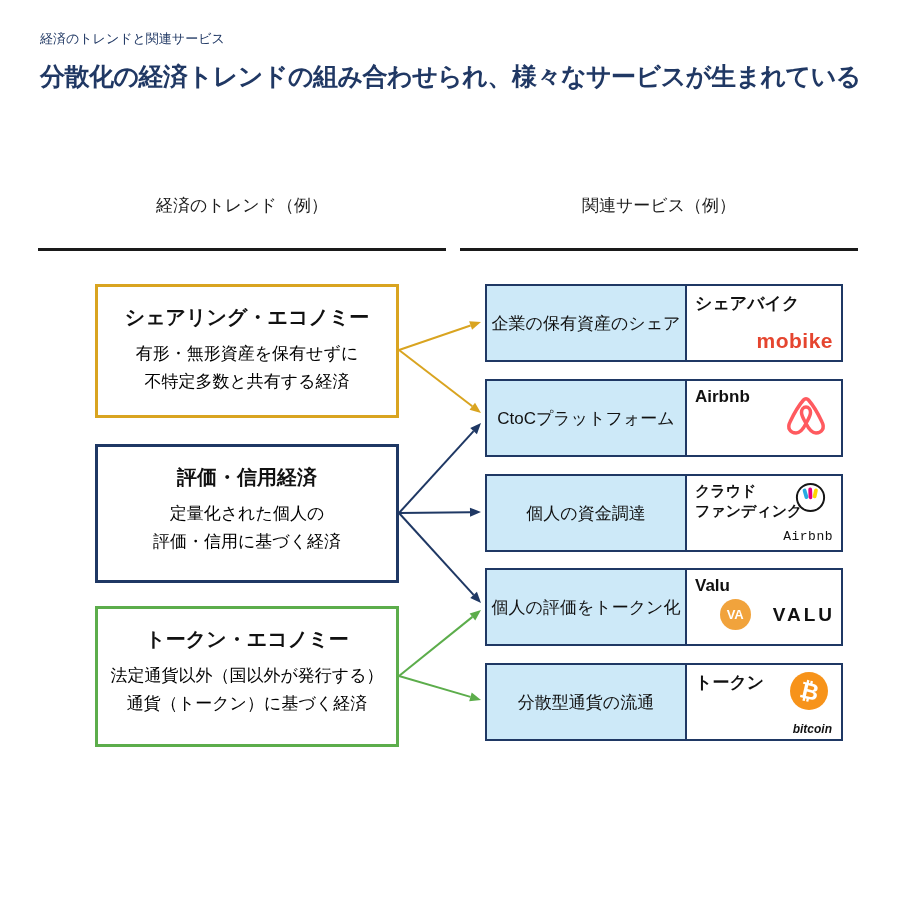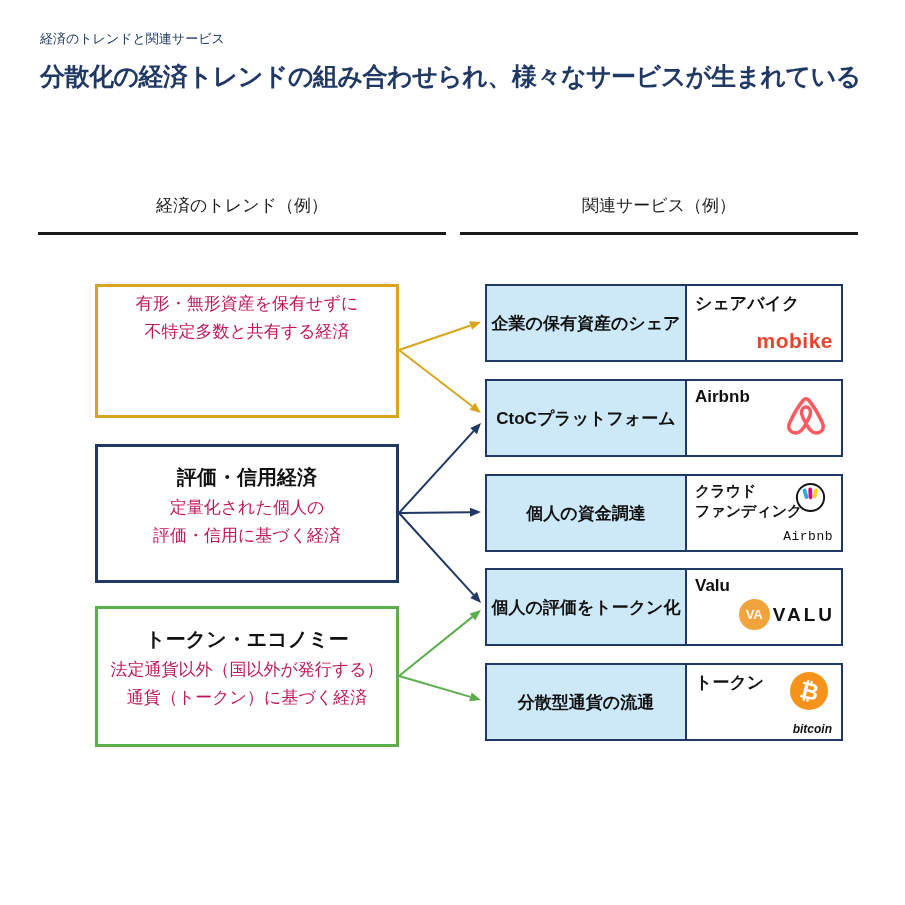--- a/index.html
+++ b/index.html
@@ -3,44 +3,44 @@
 <meta charset="utf-8">
 <style>
   * { margin:0; padding:0; box-sizing:border-box; }
   html,body { background:#ffffff; }
   body { font-family:"Liberation Sans","DejaVu Sans",sans-serif; }
   .slide { position:relative; width:905px; height:769px; background:#fff; overflow:hidden; }
 
   .eyebrow { position:absolute; left:40px; top:30px; font-size:13px; color:#203864; }
   .main-title { position:absolute; left:40px; top:60px; font-size:25px; font-weight:bold; color:#203864; white-space:nowrap; letter-spacing:-0.5px; }
 
-  .col-header { position:absolute; top:194px; text-align:center; font-size:17px; color:#1a1a1a; padding-bottom:15px; border-bottom:3px solid #1a1a1a; }
+  .col-header { position:absolute; top:194px; text-align:center; font-size:17px; color:#1a1a1a; padding-bottom:31px; border-bottom:3px solid #1a1a1a; }
   .col-header.left  { left:38px;  width:408px; }
   .col-header.right { left:460px; width:398px; }
 
   .trend-box { position:absolute; left:95px; width:304px; border:3px solid #888; background:#fff; text-align:center; }
   .trend-box.t0 { top:284px; height:134px; }
   .trend-box.t1 { top:444px; height:139px; }
   .trend-box.t2 { top:606px; height:141px; }
   .trend-title { font-size:20px; font-weight:bold; color:#111; margin-top:17px; }
-  .trend-desc  { font-size:17px; color:#be185d; line-height:28px; margin-top:3px; }
+  .trend-desc  { font-size:17px; color:#000000; line-height:28px; margin-top:9px; }
 
   .svc-row { position:absolute; left:485px; width:358px; height:78px; border:2px solid #1F3864; display:flex; background:#fff; }
   .svc-row.r0 { top:284px; } .svc-row.r1 { top:379px; } .svc-row.r2 { top:474px; }
   .svc-row.r3 { top:568px; } .svc-row.r4 { top:663px; }
-  .svc-label { flex:0 0 200px; background:#CDE9F8; border-right:2px solid #1F3864; display:flex; align-items:center; justify-content:center; font-size:17px; font-weight:bold; color:#111; text-align:center; padding:0 3px; }
+  .svc-label { flex:0 0 200px; background:#CDE9F8; border-right:2px solid #1F3864; display:flex; align-items:center; justify-content:center; font-size:17px; font-weight:normal; color:#111; text-align:center; padding:0 3px; }
   .svc-logo-cell { flex:1; position:relative; background:#fff; }
   .svc-name { position:absolute; left:8px; top:6px; font-size:17px; font-weight:bold; color:#111; white-space:nowrap; }
   .svc-name.two-line { font-size:15px; line-height:20px; top:5px; }
 
   .mobike-word { position:absolute; right:8px; bottom:7px; font-size:21px; font-weight:bold; letter-spacing:0.5px; }
   .belo { position:absolute; right:10px; top:12px; width:50px; height:50px; }
   .makuake-circle { position:absolute; right:14px; top:5px; width:33px; height:33px; }
   .makuake-word { position:absolute; right:8px; bottom:6px; font-family:"Liberation Mono","DejaVu Sans Mono",monospace; font-size:13px; color:#111; letter-spacing:0.5px; }
-  .valu-group { position:absolute; right:6px; top:29px; display:flex; align-items:center; gap:3px; }
+  .valu-group { position:absolute; right:6px; top:29px; display:flex; align-items:center; gap:22px; }
   .valu-circle { width:31px; height:31px; border-radius:50%; display:flex; align-items:center; justify-content:center; color:#fff; font-size:13px; font-weight:bold; }
   .valu-word { font-size:19px; font-weight:bold; color:#111; letter-spacing:3px; }
   .btc-circle { position:absolute; right:13px; top:7px; width:38px; height:38px; border-radius:50%; display:flex; align-items:center; justify-content:center; }
   .btc-symbol { color:#fff; font-size:23px; font-weight:bold; transform:rotate(13deg); font-family:"DejaVu Sans",sans-serif; }
   .btc-word { position:absolute; right:9px; bottom:3px; font-size:12px; font-weight:bold; font-style:italic; color:#111; }
 
   .source-line { position:absolute; left:40px; top:798px; font-size:15px; color:#203864; }
   .source-line .gap { display:inline-block; width:18px; }
   .page-num { position:absolute; left:849px; top:820px; font-size:13px; color:#3a3a3a; }
 
@@ -51,20 +51,21 @@
 
 <div class="slide">
 
   <div class="eyebrow">経済のトレンドと関連サービス</div>
   <div class="main-title">分散化の経済トレンドの組み合わせられ、様々なサービスが生まれている</div>
 
   <div class="col-header left">経済のトレンド（例）</div>
   <div class="col-header right">関連サービス（例）</div>
 
   <div class="trend-box t0" style="border-color: rgb(217, 164, 32);">
+    <div class="trend-title">シェアリング・エコノミー</div>
     <div class="trend-desc">
       <div>有形・無形資産を保有せずに</div>
       <div>不特定多数と共有する経済</div>
     </div>
   </div>
   <div class="trend-box t1" style="border-color: rgb(31, 56, 100);">
     <div class="trend-title">評価・信用経済</div>
     <div class="trend-desc">
       <div>定量化された個人の</div>
       <div>評価・信用に基づく経済</div>

